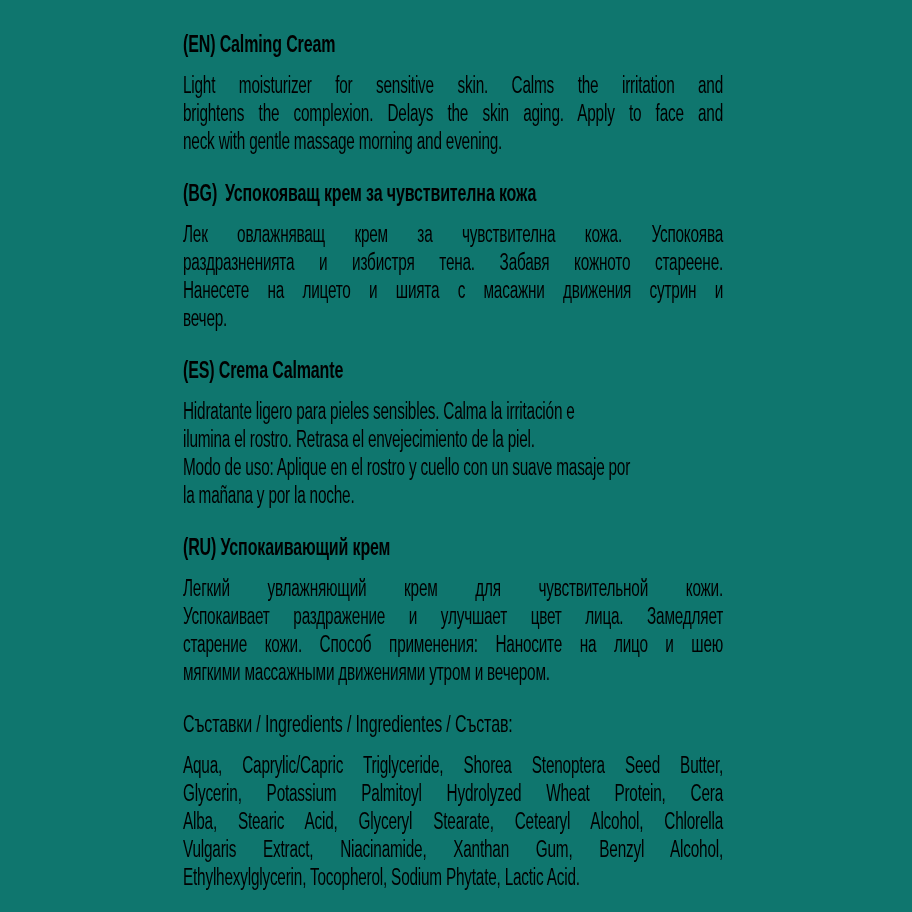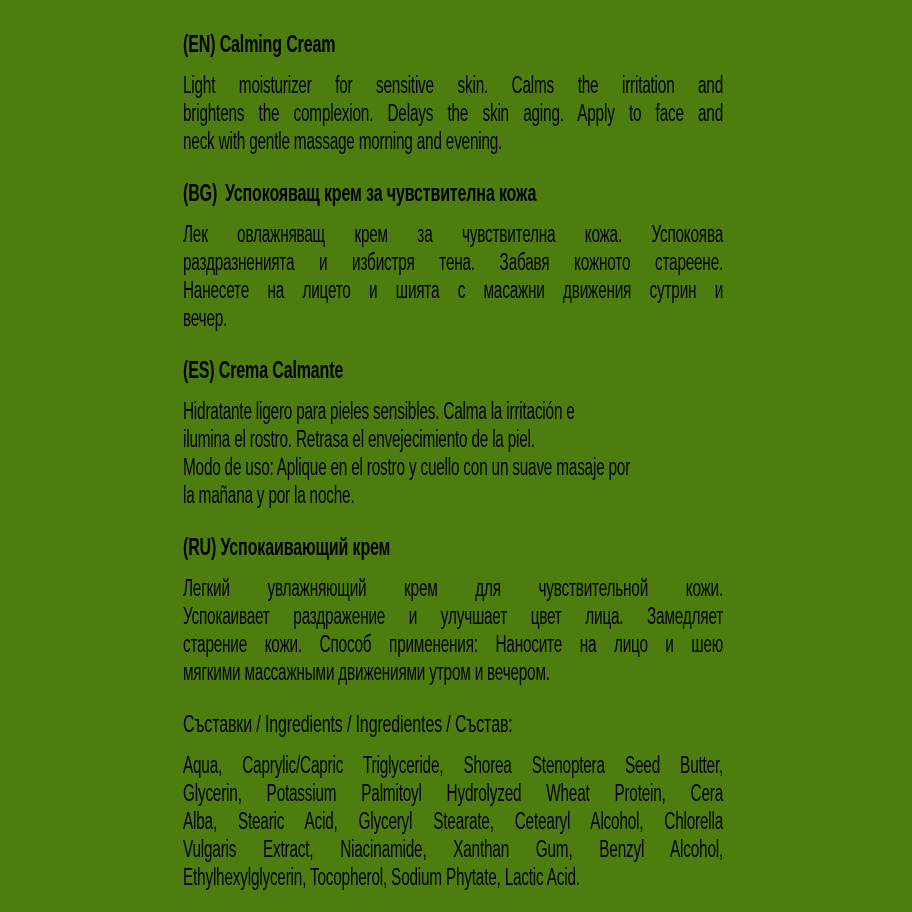--- a/index.html
+++ b/index.html
@@ -11,21 +11,21 @@
     height: 912px;
     background: #ffffff;
     overflow: hidden;
     font-family: "Liberation Sans", sans-serif;
     color: #000000;
   }
   .label-page {
     position: relative;
     width: 912px;
     height: 912px;
-    background: #4d7c0f;
+    background: #0f766e;
   }
   
   .content-col {
     position: absolute;
     left: 183px;
     top: 30px;
     width: 810px;
     transform: scaleX(0.6667);
     transform-origin: top left;
   }

